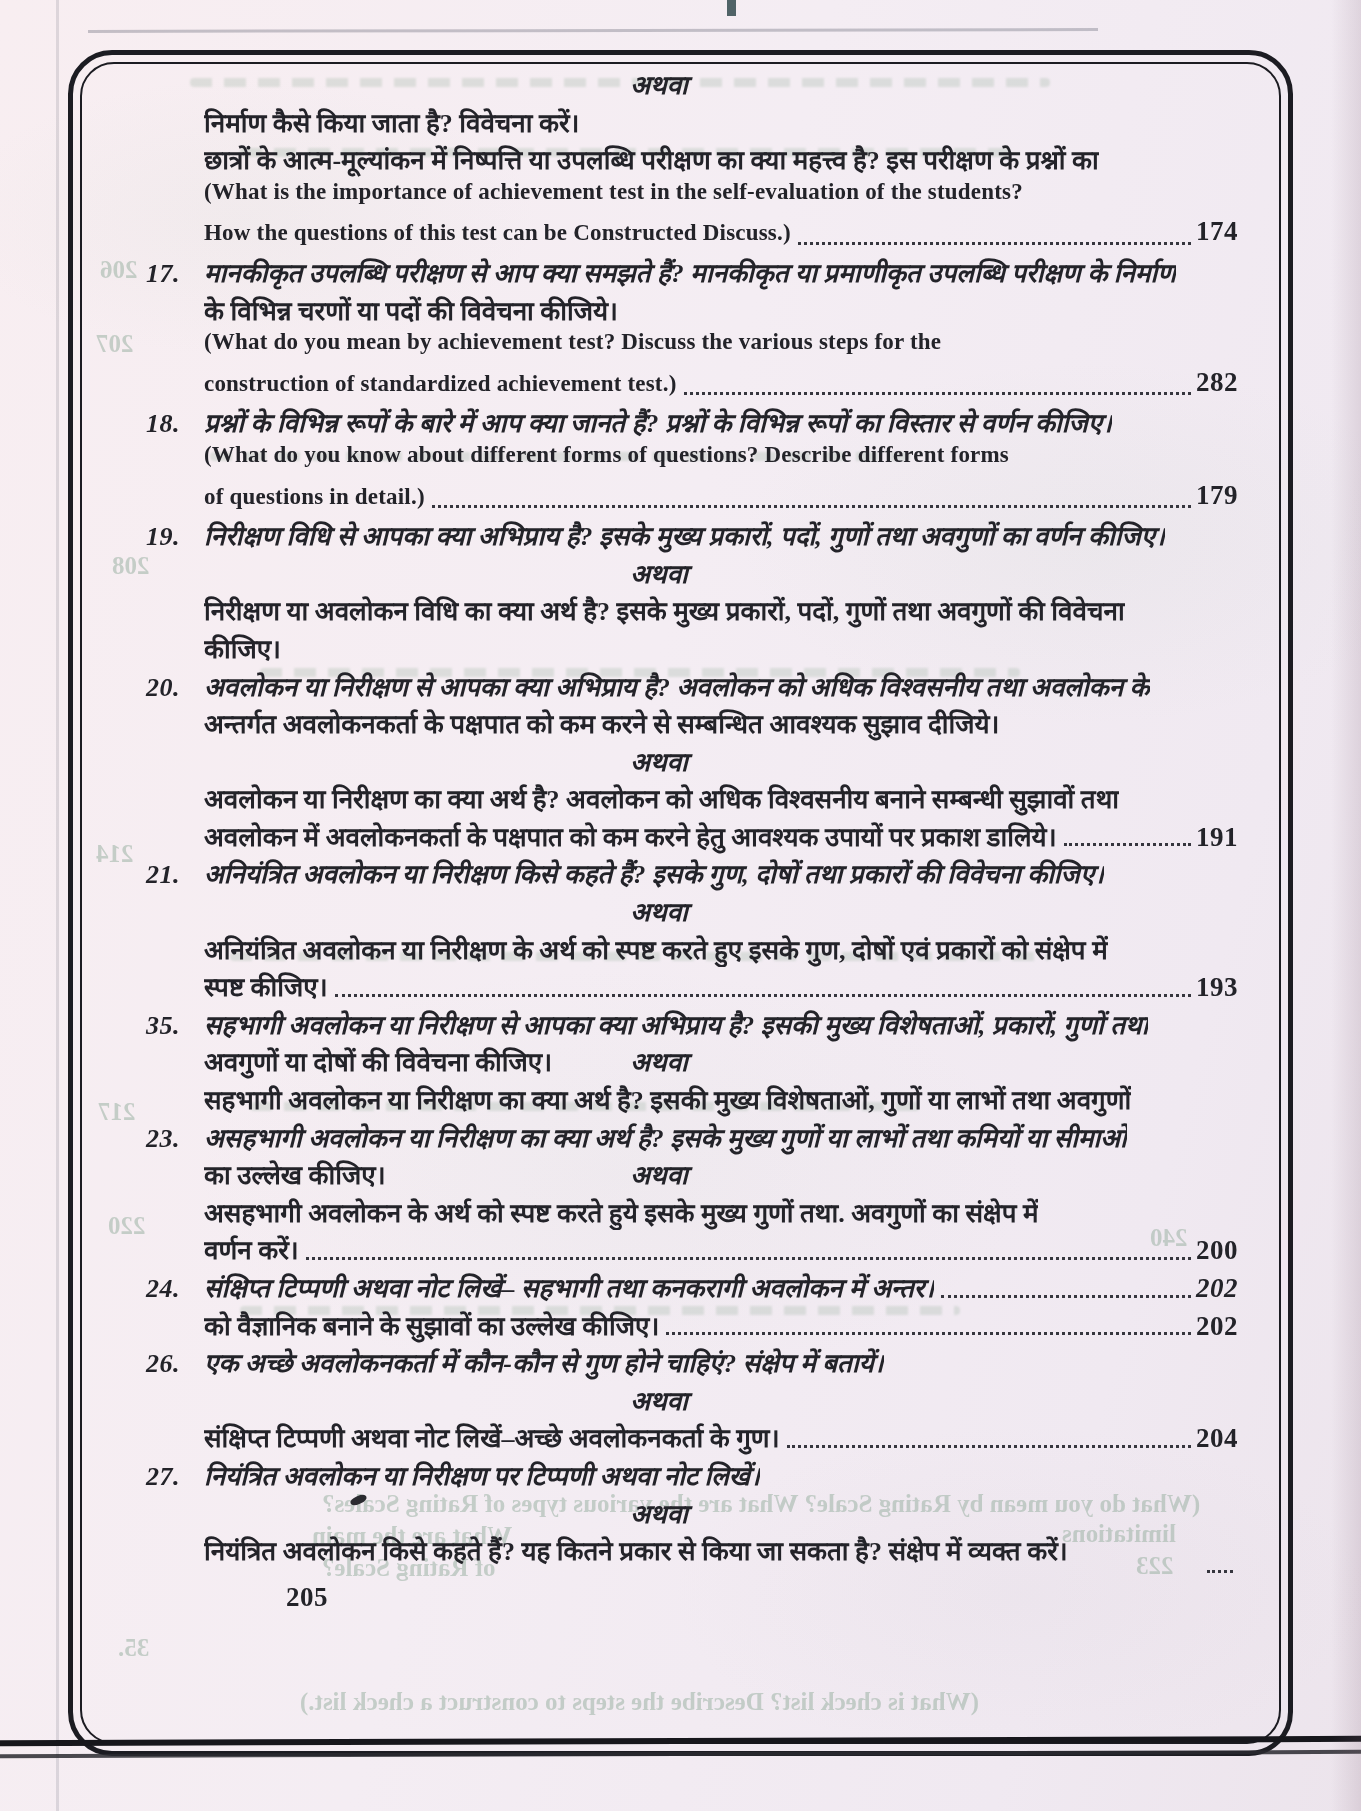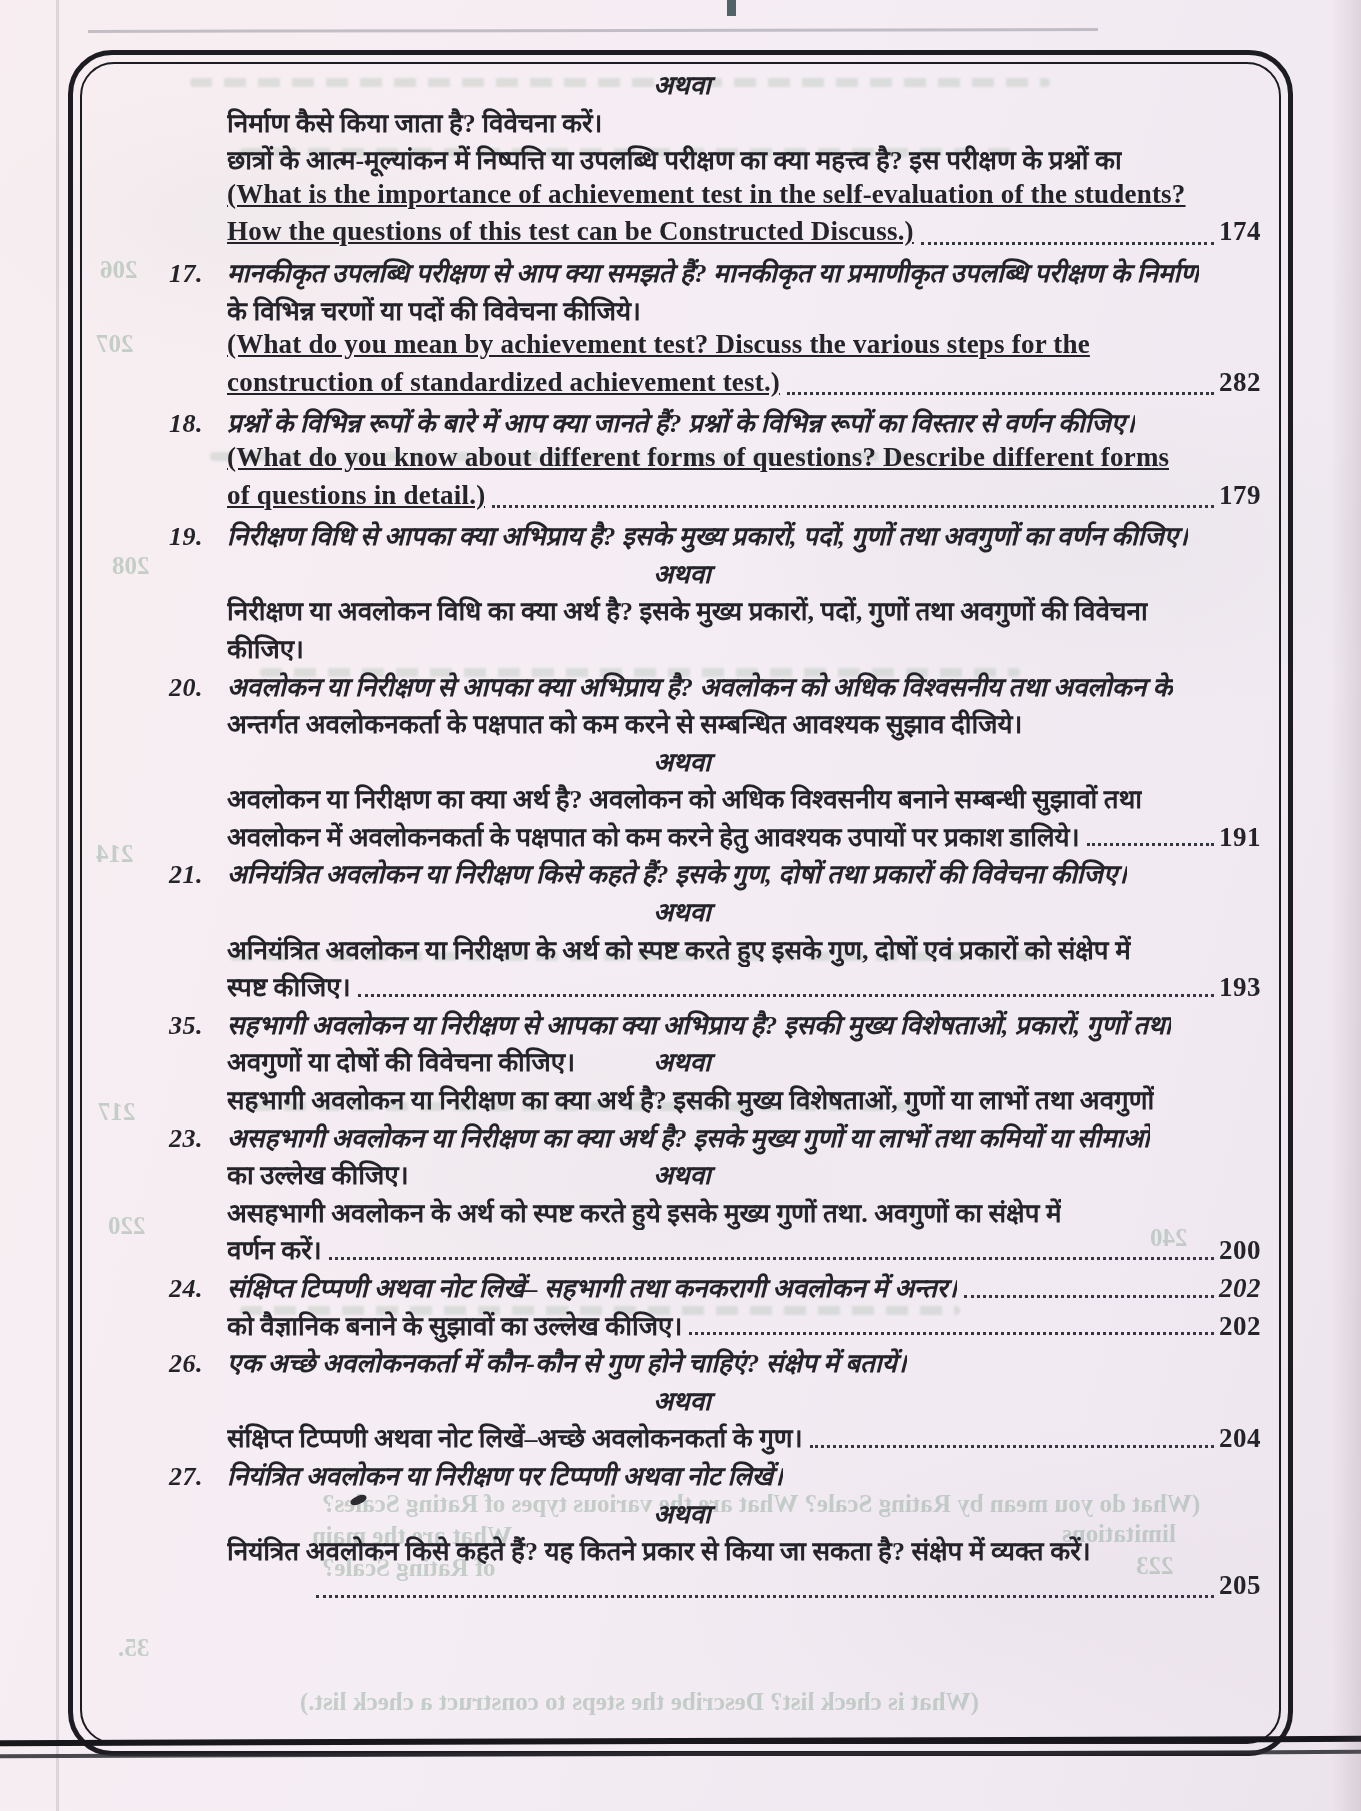--- a/index.html
+++ b/index.html
@@ -44,31 +44,31 @@
   
   .ghost-layer{position:absolute;inset:0;z-index:1;pointer-events:none;}
   .ghost-frag{position:absolute;display:inline-block;
     font-family:"Liberation Serif","DejaVu Serif",serif;font-weight:bold;
     font-size:25px;color:#9db3a5;opacity:.55;filter:blur(0.6px);white-space:nowrap;}
   .ghost-frag.flip{transform:scaleX(-1);}
   .ghost-bar{position:absolute;height:9px;border-radius:4px;z-index:1;opacity:.30;filter:blur(1px);
     background:repeating-linear-gradient(90deg,#a3b8a8 0 22px,rgba(0,0,0,0) 22px 34px);}
 
   
-  .content{position:absolute;left:103px;top:66px;width:1158px;z-index:3;
+  .content{position:absolute;left:80px;top:66px;width:1158px;z-index:3;
     color:#232329;}
   .row{display:flex;align-items:baseline;height:37.6px;white-space:nowrap;
     padding-left:124px;box-sizing:border-box;position:relative;}
   .row.numbered{padding-left:66px;font-style:italic;}
   .row.center{padding-left:0;justify-content:center;}
-  .row.leader-only{padding-left:206px;}
+  .row.leader-only{padding-left:206px;flex-direction:column;}
   .num{flex:0 0 58px;font-size:27px;font-weight:600;letter-spacing:.5px;}
   .txt{min-width:0;overflow:hidden;}
   .hindi .txt, .hindi .num{font-size:26px;font-weight:600;}
-  .english .txt{font-size:27px;font-weight:bold;letter-spacing:.2px;text-decoration:underline;}
+  .english .txt{font-size:23px;font-weight:bold;letter-spacing:.2px;}
   .athva{font-size:26px;font-style:italic;font-weight:600;}
   .tail-center{position:absolute;left:50%;transform:translateX(-50%);
     font-size:26px;font-style:italic;font-weight:600;}
   .leader{flex:1 1 auto;min-width:26px;border-bottom:3.2px dotted #36363e;
     align-self:flex-end;margin:0 5px 9px 7px;}
   .pageno{flex:0 0 auto;font-size:27px;font-weight:600;letter-spacing:.5px;}
 </style>
 </head>
 <body>
 

